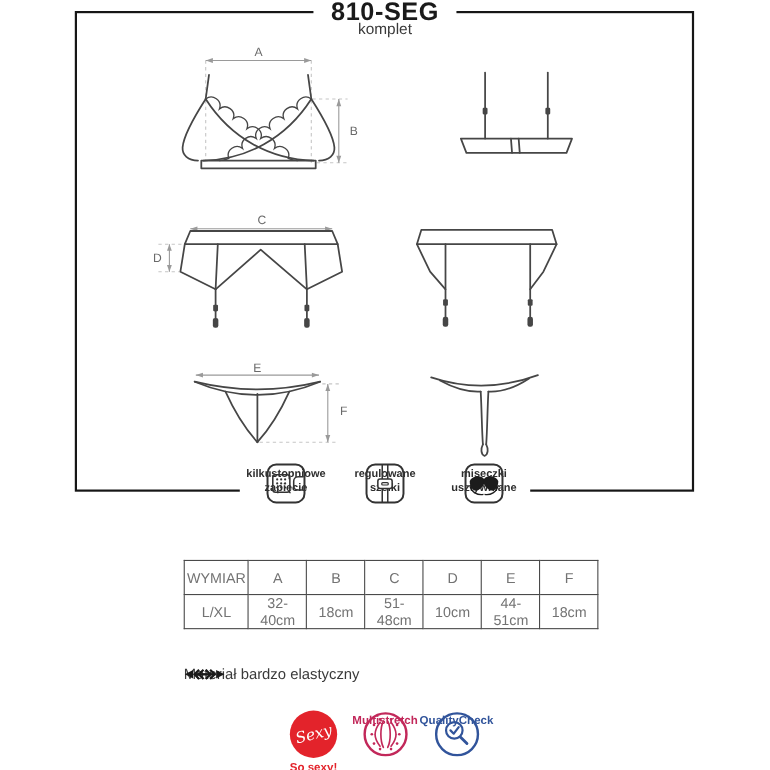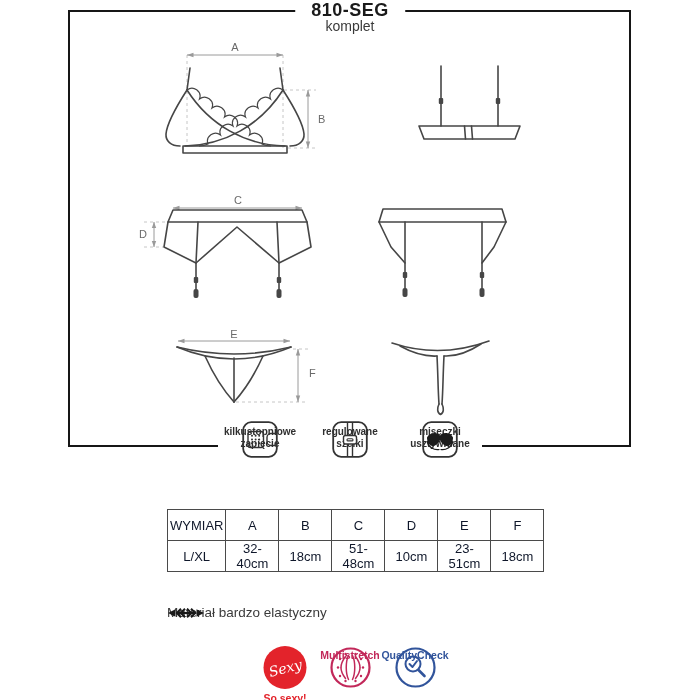--- a/index.html
+++ b/index.html
@@ -4,41 +4,41 @@
 <style>
   html,body{margin:0;padding:0;}
   body{width:700px;height:700px;background:#ffffff;font-family:"Liberation Sans",sans-serif;position:relative;overflow:hidden;color:#3f3f3f;}
   .canvas{position:absolute;inset:0;background:#fff;}
 
   
   .diagram-box{position:absolute;left:68px;top:10px;width:559px;height:433px;border:2px solid #161616;z-index:1;background:#fff;}
 
   
   .title-block{position:absolute;left:350px;top:0;transform:translateX(-50%);z-index:2;background:#fff;padding:0 16px;text-align:center;}
-  .title-model{font-size:18px;font-weight:bold;color:#1a1a1a;line-height:20px;letter-spacing:.5px;}
+  .title-model{font-size:23px;font-weight:bold;color:#1a1a1a;line-height:20px;letter-spacing:.5px;}
   .title-sub{font-size:14px;color:#3a3a3a;line-height:13px;}
 
   svg{position:absolute;overflow:visible;}
   .z2{z-index:3;}
   svg .draw{stroke:#464646;stroke-width:1.6;fill:none;stroke-linecap:round;stroke-linejoin:round;}
   svg .thin{stroke:#464646;stroke-width:1.2;fill:none;}
   svg .fillpart{fill:#464646;stroke:none;}
   svg .dim{stroke:#9a9a9a;stroke-width:1;fill:none;}
   svg .ah{fill:#9a9a9a;stroke:none;}
   svg .ext{stroke:#c6c6c6;stroke-width:1;stroke-dasharray:3 3;fill:none;}
   svg text{font-family:"Liberation Sans",sans-serif;font-size:11px;fill:#6a6a6a;}
 
   
   .features-row{position:absolute;left:350px;top:421px;transform:translateX(-50%);z-index:2;background:#fff;display:flex;gap:26px;padding:0 10px;}
   .feature{display:flex;flex-direction:column;align-items:center;width:64px;}
   .feature-label{margin-top:5px;font-size:10px;font-weight:bold;color:#2e2e2e;text-align:center;line-height:11.5px;white-space:nowrap;}
 
   
   table.size-table{position:absolute;left:167px;top:509px;border-collapse:collapse;z-index:2;}
-  table.size-table td{border:1px solid #4a4a4a;text-align:center;font-size:13px;color:#0f172a;height:30px;padding:0 2px;}
+  table.size-table td{border:1px solid #4a4a4a;text-align:center;font-size:13px;color:#737373;height:30px;padding:0 2px;}
   td.c0{width:50px;} td.cx{width:48px;}
 
   
   .material-row{position:absolute;left:167px;top:605px;display:flex;align-items:center;gap:8px;z-index:2;}
   .material-text{font-size:13.5px;color:#3a3a3a;}
 
   
   .badges-row{position:absolute;left:350px;top:646px;transform:translateX(-50%);display:flex;z-index:2;}
   .badge{width:65px;display:flex;flex-direction:column;align-items:center;}
   .badge-label{margin-top:3px;font-size:10.5px;font-weight:bold;white-space:nowrap;}
@@ -219,21 +219,21 @@
         <td class="cx">D</td>
         <td class="cx">E</td>
         <td class="cx">F</td>
       </tr>
       <tr>
         <td>L/XL</td>
         <td>32-40cm</td>
         <td>18cm</td>
         <td>51-48cm</td>
         <td>10cm</td>
-        <td>23-51cm</td>
+        <td>44-51cm</td>
         <td>18cm</td>
       </tr>
     </tbody>
   </table>
 
   <div class="material-row">
     <svg width="38" height="14" viewBox="0 0 38 14">
       <line x1="10" y1="7" x2="28" y2="7" stroke="#1a1a1a" stroke-width="2.2"></line>
       <polygon points="1,7 8.5,3.2 8.5,10.8" fill="#1a1a1a"></polygon>
       <polygon points="37,7 29.5,3.2 29.5,10.8" fill="#1a1a1a"></polygon>

